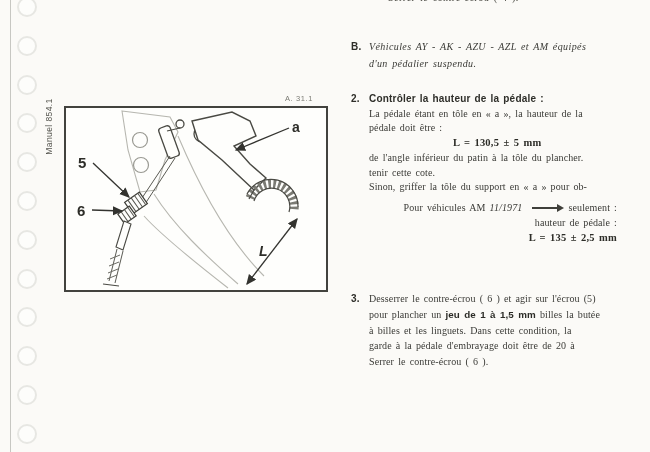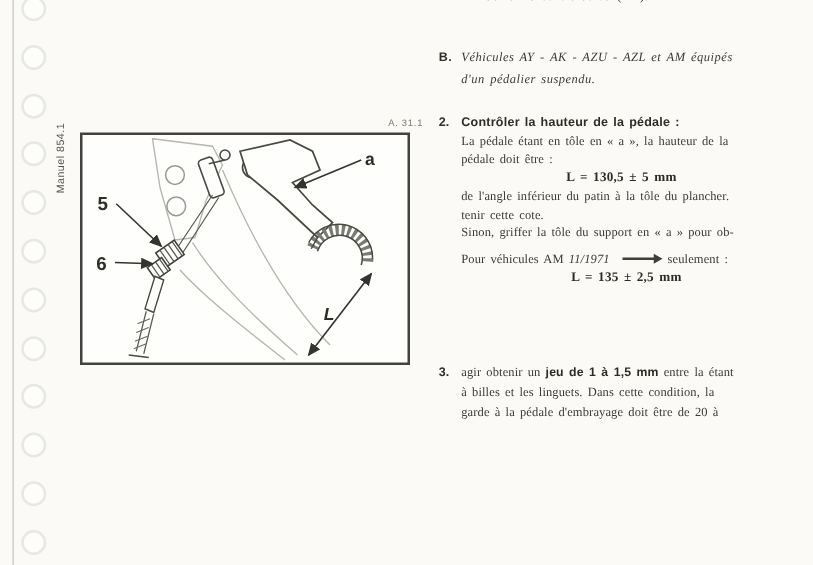--- a/index.html
+++ b/index.html
@@ -18,21 +18,21 @@
     border:2px solid #e7e7e3;background:#fdfdfb;box-sizing:border-box;
   }
   
   .manual-label{
     position:absolute;left:0;top:120px;width:100px;height:13px;
     transform:rotate(-90deg);transform-origin:50% 50%;
     font-family:"Liberation Sans", sans-serif;font-size:8.5px;color:#55554f;
     letter-spacing:.4px;text-align:center;white-space:nowrap;
   }
   .figure-ref{
-    position:absolute;left:302px;top:94px;width:45px;text-align:center;
+    position:absolute;left:285px;top:94px;width:45px;text-align:left;
     font-family:"Liberation Sans", sans-serif;font-size:7.5px;color:#7b7b74;letter-spacing:.6px;
   }
   .figure-box{
     position:absolute;left:64px;top:106px;width:264px;height:186px;
     border:2px solid #42423e;background:#fefefc;box-sizing:border-box;
   }
   .figure-box svg{display:block;width:100%;height:100%;}
 
   
   .tline{white-space:nowrap;}
@@ -48,21 +48,21 @@
   .sec-3{top:291px;line-height:15.8px;}
   .sec-title{
     font-family:"Liberation Sans", sans-serif;font-weight:bold;font-size:10px;
     color:#2e2e29;letter-spacing:.2px;word-spacing:1px;
   }
   .sec .num{font-family:"Liberation Sans", sans-serif;font-size:10px;color:#2e2e29;}
   .value-line{
     font-family:Liberation Serif, serif;font-weight:bold;font-size:10.5px;
     color:#2c2c27;padding-left:84px;letter-spacing:.2px;
   }
-  .am-note{top:200px;line-height:15.2px;}
+  .am-note{top:200px;line-height:15.2px;text-align:right;}
   .am-note .value-line{padding-left:88px;}
   .it{font-style:italic;}
   .bold-inline{font-family:"Liberation Sans", sans-serif;font-weight:bold;font-size:9.8px;color:#2c2c27;margin-top:14px;}
   .arrow-right{
     display:inline-block;vertical-align:middle;position:relative;
     width:26px;height:2px;background:#3f3f3a;margin:0 6px 2px 6px;
   }
   .arrow-right::after{
     content:"";position:absolute;right:-6px;top:-3px;
     border-left:7px solid #3f3f3a;border-top:4px solid transparent;border-bottom:4px solid transparent;
@@ -193,25 +193,28 @@
     <div class="tline">Sinon, griffer la tôle du support en « a » pour ob-</div>
   </div>
 
   <div class="sec am-note">
     <div class="tline">
       <span>Pour véhicules AM</span>
       <span class="it">11/1971</span>
       <span class="arrow-right"></span>
       <span>seulement :</span>
     </div>
+    <div class="tline">hauteur de pédale :</div>
     <div class="tline value-line">L = 135 ± 2,5 mm</div>
   </div>
 
   <div class="sec sec-3">
     <span class="num">3.</span>
+    <div class="tline">Desserrer le contre-écrou ( 6 ) et agir sur l'écrou (5)</div>
     <div class="tline">
-      <span>agir obtenir un </span><span class="bold-inline">jeu de 1 à 1,5 mm</span><span> entre la étant</span>
+      <span>pour plancher un </span><span class="bold-inline">jeu de 1 à 1,5 mm</span><span> billes la butée</span>
     </div>
     <div class="tline">à billes et les linguets. Dans cette condition, la</div>
     <div class="tline">garde à la pédale d'embrayage doit être de 20 à</div>
+    <div class="tline">Serrer le contre-écrou ( 6 ).</div>
   </div>
 
 </div>
 
 </body></html>

